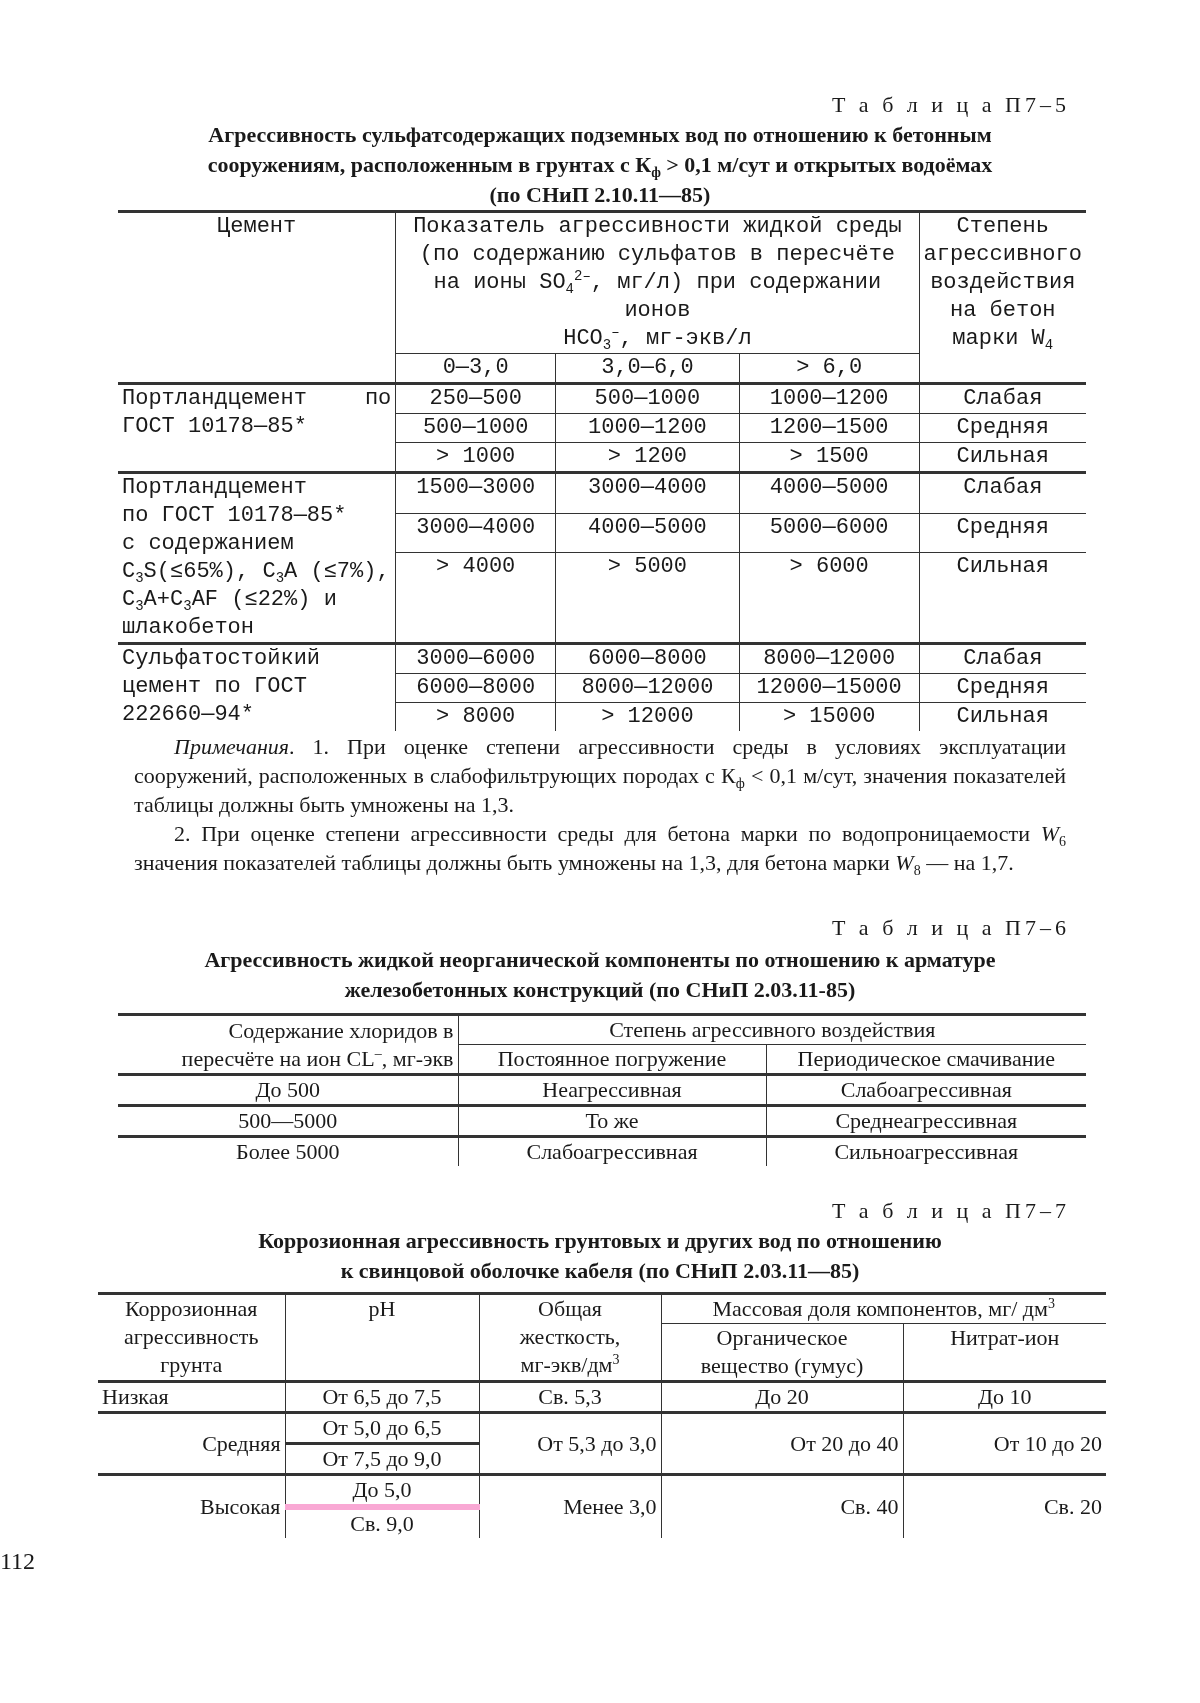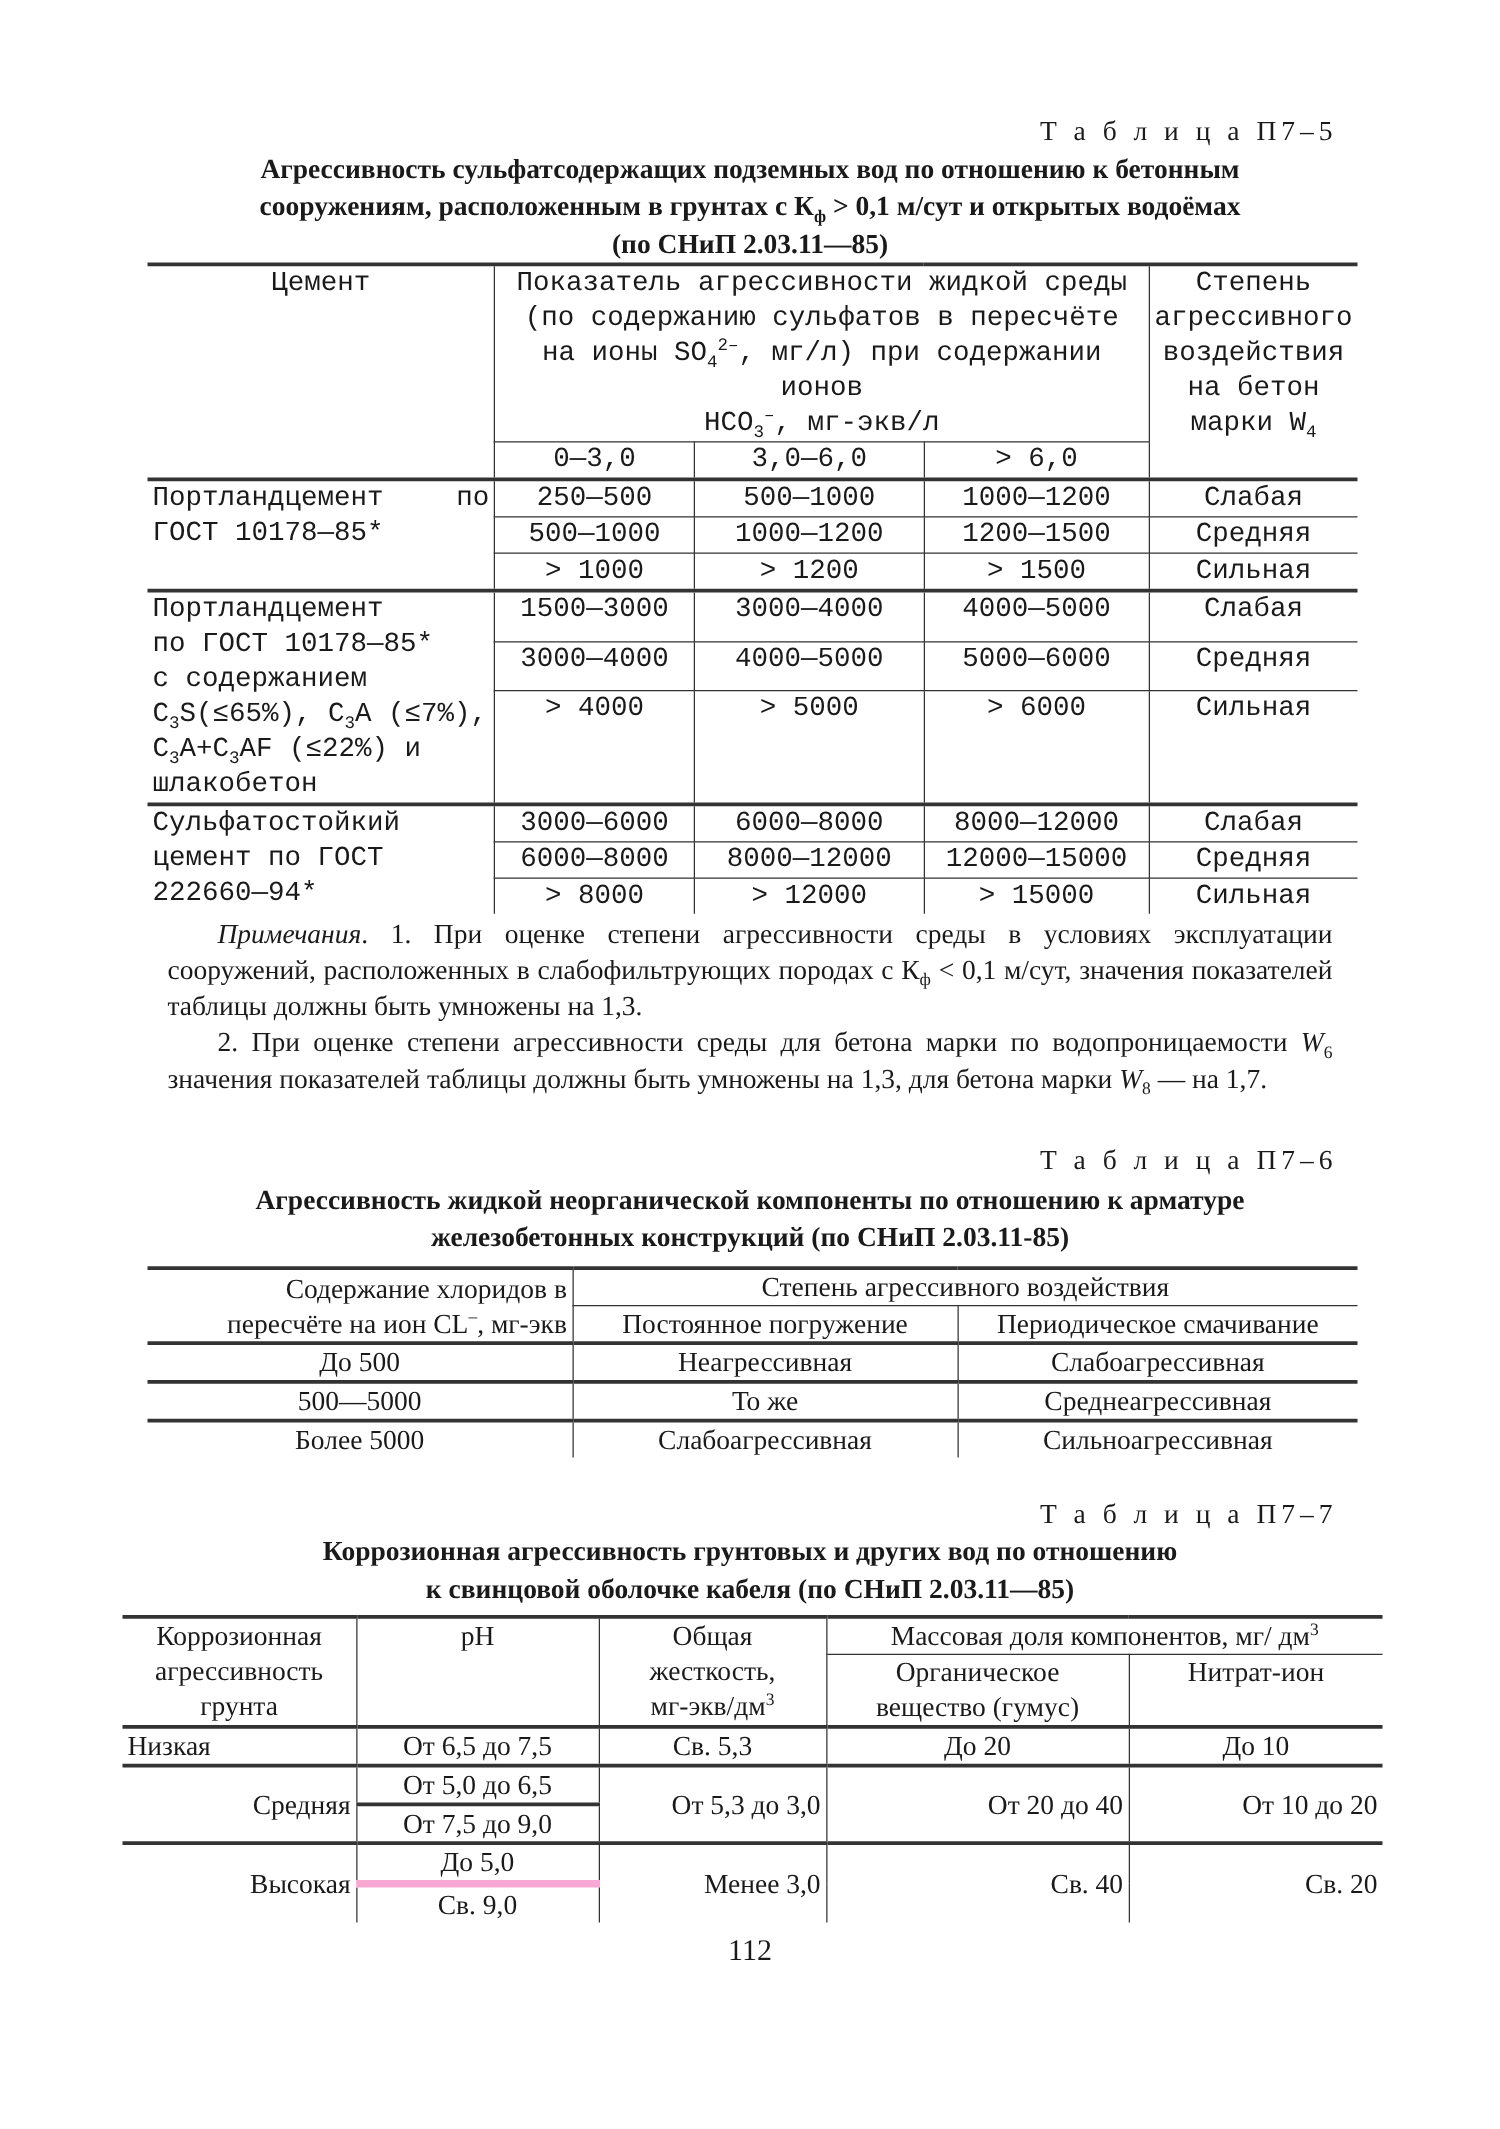--- a/index.html
+++ b/index.html
@@ -12,32 +12,32 @@
   table tr:first-child td { border-top: 3px solid #333; }
   td.l { text-align: left; }
   td.vm { vertical-align: middle; text-align: right; }
   .nb-l { border-left: none !important; }
   .nb-r { border-right: none !important; }
   .nb-b { border-bottom: none !important; }
   .thick-top td { border-top: 3px solid #333; margin-top: 24px; }
   sub, sup { font-size: 14px; line-height: 0; }
   .note { position: absolute; left: 134px; width: 932px; font-size: 22px; line-height: 29px; text-align: justify; }
   .note p { margin: 0; text-indent: 40px; }
-  .pageno { position: absolute; left: 0; width: 1200px; text-align: center; font-size: 24px; top: 1548px; }
+  .pageno { position: absolute; left: 0; width: 1200px; text-align: left; font-size: 24px; top: 1548px; }
 </style>
 </head>
 <body>
 
 <div class="page">
 
   <div class="tlabel" style="top:92px;">Т а б л и ц а П7–5</div>
   <div class="ttitle" style="top:120px;">
     <div>Агрессивность сульфатсодержащих подземных вод по отношению к бетонным</div>
     <div><span>сооружениям, расположенным в грунтах с К</span><sub>ф</sub><span> &gt; 0,1 м/сут и открытых водоёмах</span></div>
-    <div>(по СНиП 2.03.11—85)</div>
+    <div>(по СНиП 2.10.11—85)</div>
   </div>
 
   <table style="left:118px; top:210px; width:968px;font-family:Liberation Mono, monospace;">
     <colgroup>
         <col style="width:278px">
         <col style="width:160px">
         <col style="width:184px">
         <col style="width:180px">
         <col style="width:166px">
       </colgroup>

